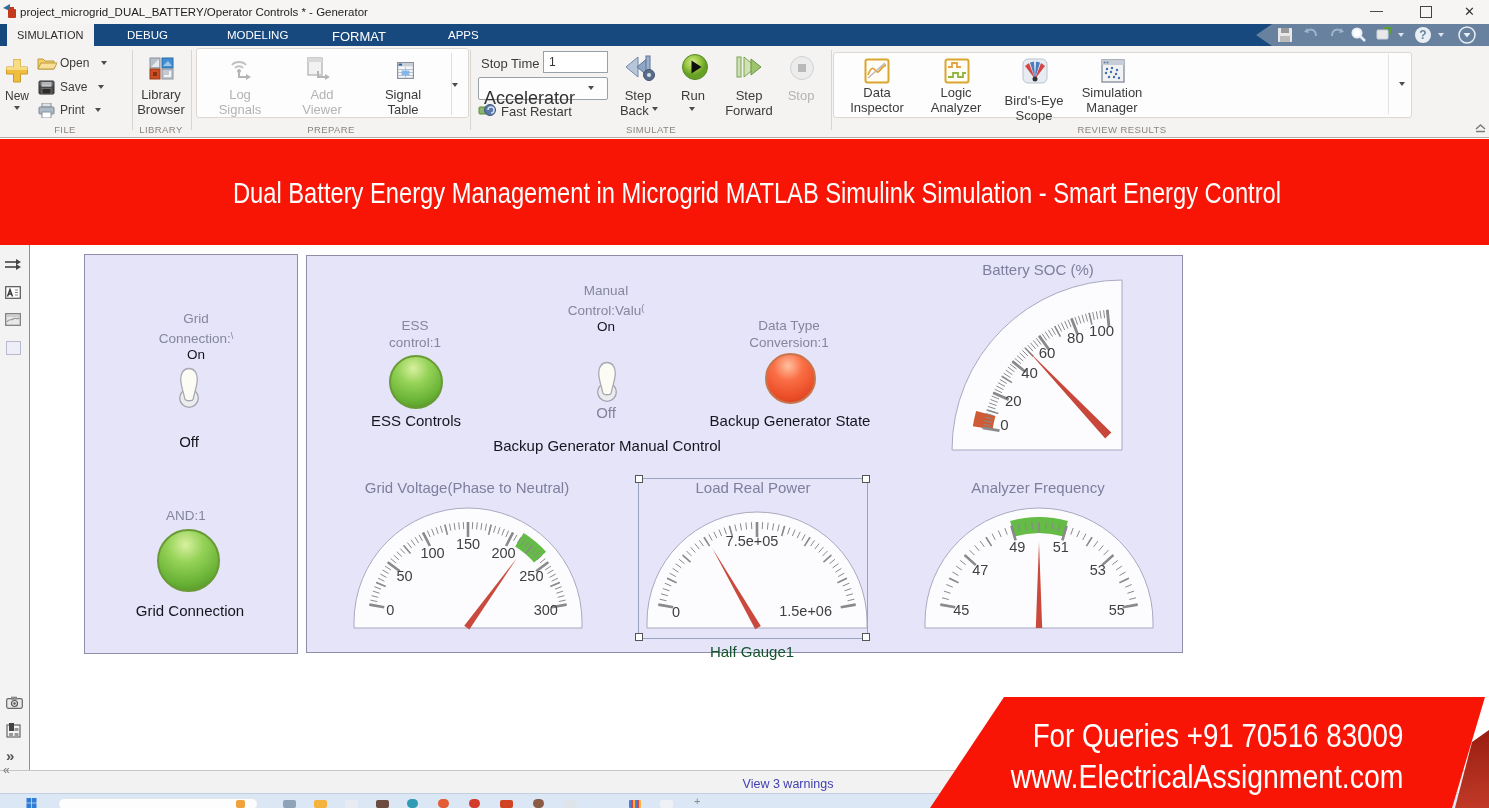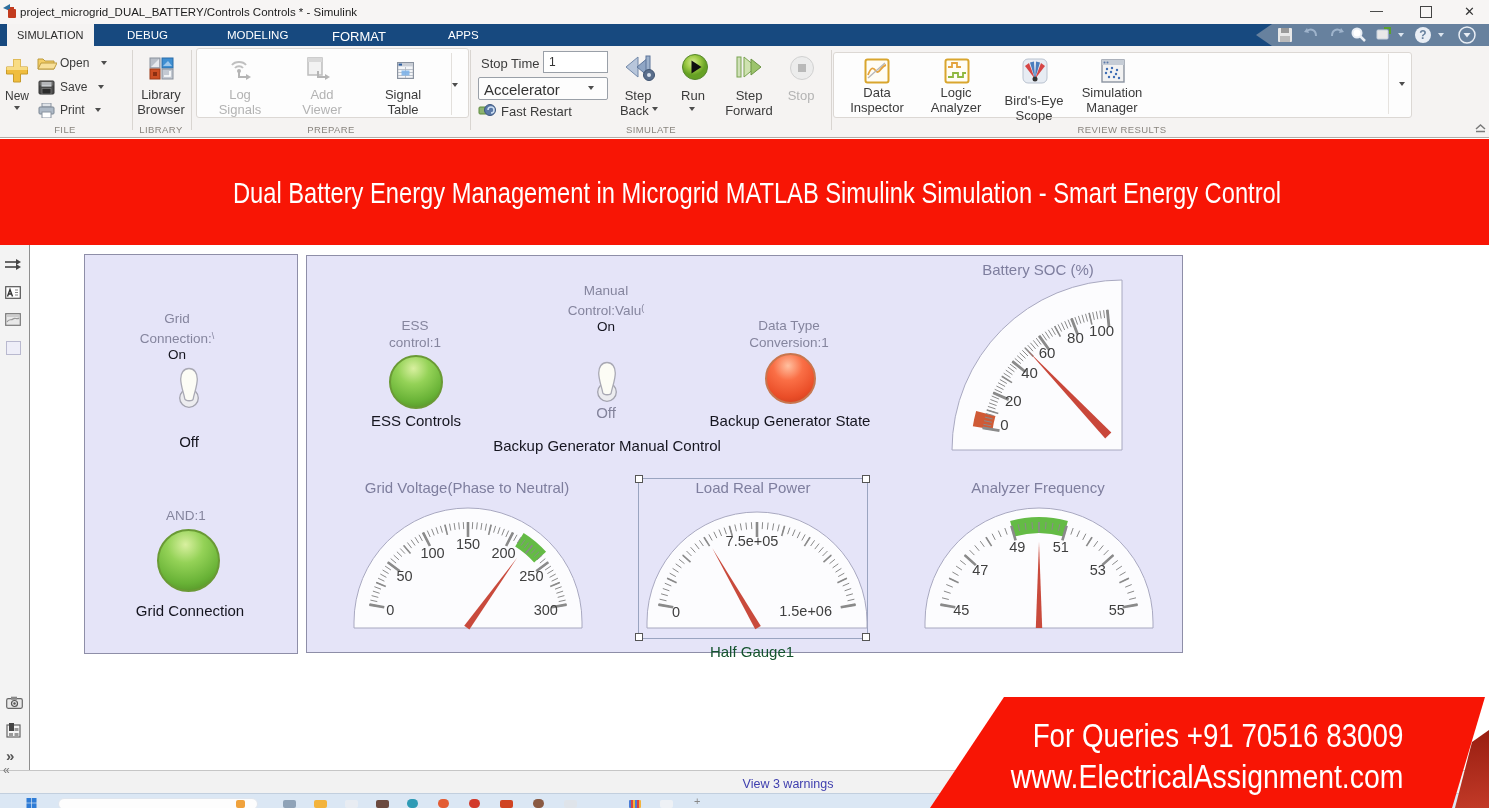--- a/index.html
+++ b/index.html
@@ -21,21 +21,21 @@
 </style>
 </head>
 <body>
 
 <div class="abs" style="left:0;top:0;width:1489px;height:24px;background:#f7f5f4"></div>
 <svg class="abs" style="left:2px;top:3px" width="16" height="17" viewBox="0 0 16 17">
   <path d="M1 5 L8 1 L8 8 Z" fill="#2e6f9e"></path>
   <rect x="6" y="6" width="8" height="9" rx="1" fill="#c23b1e"></rect>
   <rect x="8" y="4" width="4" height="3" fill="#c23b1e"></rect>
 </svg>
-<div class="tx" style="left:20px;top:6px;font-size:11.5px;color:#1d1d1d">project_microgrid_DUAL_BATTERY/Controls Controls * - Simulink</div>
+<div class="tx" style="left:20px;top:6px;font-size:11.5px;color:#1d1d1d">project_microgrid_DUAL_BATTERY/Operator Controls * - Generator</div>
 <div class="tx" style="left:1370px;top:3px;font-size:13px;color:#333">—</div>
 <div class="abs" style="left:1420px;top:6px;width:10px;height:10px;border:1px solid #444"></div>
 <div class="tx" style="left:1464px;top:4px;font-size:13px;color:#333">✕</div>
 
 <div class="abs" style="left:0;top:24px;width:1489px;height:22px;background:#17497f"></div>
 <div class="abs" style="left:7px;top:24px;width:87px;height:22px;background:#f5f3f2"></div>
 <div class="tx" style="left:17px;top:29px;font-size:11px;color:#2b2b2b">SIMULATION</div>
 <div class="tx" style="left:127px;top:29px;font-size:11.5px;color:#fff">DEBUG</div>
 <div class="tx" style="left:227px;top:29px;font-size:11.5px;color:#fff">MODELING</div>
 <div class="tx" style="left:332px;top:29px;font-size:13px;color:#fff">FORMAT</div>
@@ -154,21 +154,21 @@
 <div class="tx ctr itext" style="left:403px;top:88px">Signal<br>Table</div>
 <div class="vline" style="left:451px;top:53px;height:62px;background:#e3e0dc"></div>
 <div class="caret" style="left:452px;top:83px"></div>
 <div class="tx ctr glabel" style="left:331px;top:124px">PREPARE</div>
 <div class="vline" style="left:470px;top:50px;height:80px"></div>
 
 <div class="tx" style="left:481px;top:56px;font-size:13px;color:#3b3b3b">Stop Time</div>
 <div class="abs" style="left:543px;top:51px;width:63px;height:20px;background:#fff;border:1px solid #9aa0a8"></div>
 <div class="tx" style="left:549px;top:55px;font-size:12px;color:#333">1</div>
 <div class="abs" style="left:478px;top:77px;width:128px;height:21px;background:#fdfdfd;border:1px solid #9aa0a8;border-radius:2px"></div>
-<div class="tx" style="left:484px;top:81px;font-size:15px;color:#333">Accelerator</div>
+<div class="tx" style="left:484px;top:88px;font-size:18px;color:#333">Accelerator</div>
 <div class="caret" style="left:588px;top:86px"></div>
 <svg class="abs" style="left:478px;top:103px" width="19" height="14" viewBox="0 0 19 14">
   <rect x="1" y="4" width="8" height="7" rx="1" fill="#8db36f" stroke="#5c8a3c" stroke-width="1"></rect>
   <circle cx="12" cy="7" r="5.5" fill="#5b79a8" stroke="#3d567e" stroke-width="1"></circle>
   <path d="M10 7 a3 3 0 1 1 3 3" fill="none" stroke="#cfe0f2" stroke-width="1.5"></path>
 </svg>
 <div class="tx" style="left:501px;top:104px;font-size:13px;color:#3b3b3b">Fast Restart</div>
 
 <svg class="abs" style="left:624px;top:53px" width="33" height="30" viewBox="0 0 33 30">
   <path d="M14 4 L14 24 L2 14 Z" fill="#b8c6db" stroke="#7388a8" stroke-width="1"></path>
@@ -294,21 +294,21 @@
   <rect x="3" y="1" width="5" height="8" fill="#444"></rect>
   <rect x="8.5" y="6" width="4" height="3" fill="#999"></rect>
   <rect x="3" y="11" width="4" height="3" fill="#999"></rect>
   <rect x="8.5" y="11" width="4" height="3" fill="#999"></rect>
 </svg>
 <div class="tx" style="left:6px;top:747px;font-size:15px;color:#555;font-weight:bold">»</div>
 
 <div class="abs" style="left:84px;top:254px;width:212px;height:398px;background:#e5e4f8;border:1px solid #8e8ea8"></div>
 <div class="abs" style="left:306px;top:255px;width:875px;height:396px;background:#e5e4f8;border:1px solid #8e8ea8"></div>
 
-<div class="tx ctr blk-t" style="left:177px;top:311px">Grid<br>Connection:<span style="font-size:9px;vertical-align:4px">\</span><br><span style="color:#15151f">On</span></div>
+<div class="tx ctr blk-t" style="left:196px;top:311px">Grid<br>Connection:<span style="font-size:9px;vertical-align:4px">\</span><br><span style="color:#15151f">On</span></div>
 <div class="tx ctr blk-n" style="left:189px;top:433px">Off</div>
 <div class="tx ctr blk-t" style="left:186px;top:508px">AND:1</div>
 <div class="tx ctr blk-n" style="left:190px;top:602px">Grid Connection</div>
 
 <div class="tx ctr blk-t" style="left:415px;top:318px">ESS<br>control:1</div>
 <div class="tx ctr blk-n" style="left:416px;top:412px">ESS Controls</div>
 <div class="tx ctr blk-t" style="left:606px;top:283px">Manual<br>Control:Valu<span style="font-size:9px;vertical-align:4px">(</span><br><span style="color:#15151f">On</span></div>
 <div class="tx ctr" style="left:606px;top:404px;font-size:15px;color:#84849c">Off</div>
 <div class="tx ctr blk-n" style="left:607px;top:437px">Backup Generator Manual Control</div>
 <div class="tx ctr blk-t" style="left:789px;top:318px">Data Type<br>Conversion:1</div>

